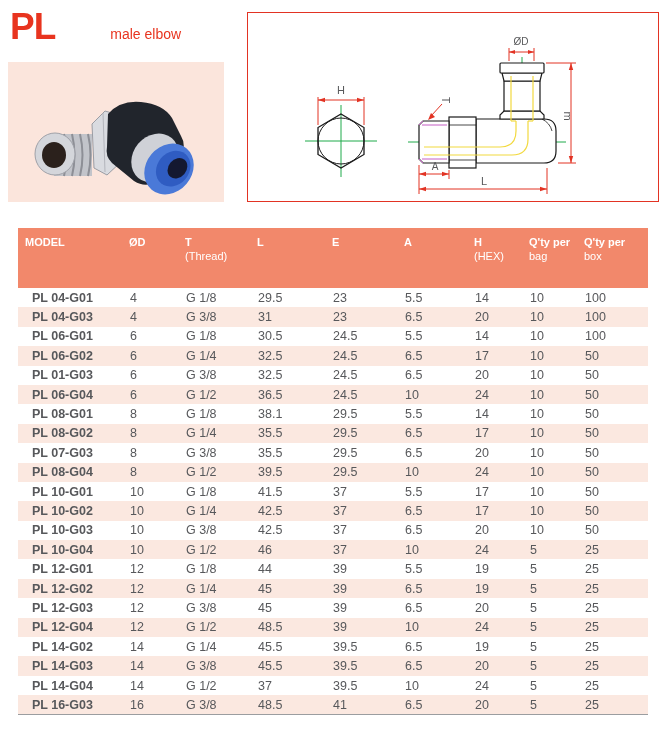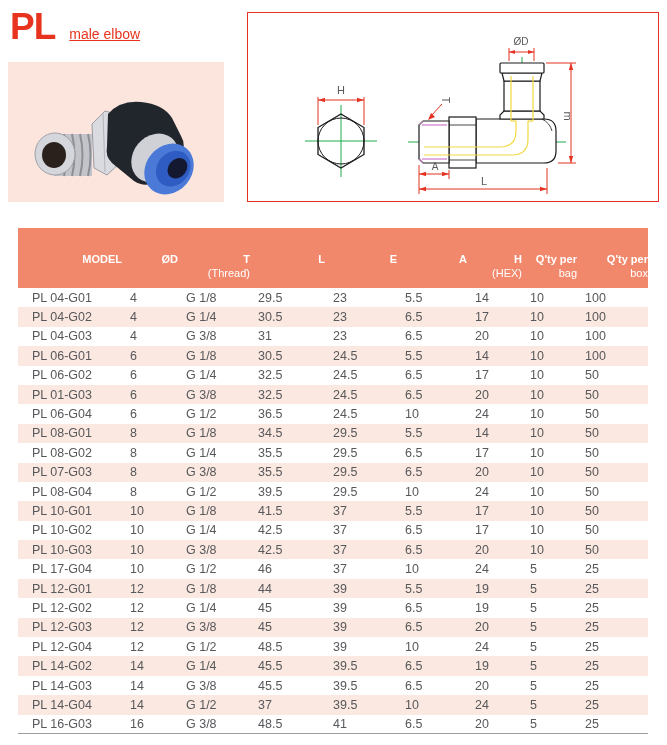--- a/index.html
+++ b/index.html
@@ -1,46 +1,46 @@
 <!DOCTYPE html>
 <html><head>
 <meta charset="utf-8">
 <style>
   html,body{margin:0;padding:0;}
   body{
     width:667px;height:745px;position:relative;background:#ffffff;
     font-family:"Liberation Sans",sans-serif;overflow:hidden;
   }
   
-  .brand{position:absolute;left:10px;top:8px;display:flex;align-items:baseline;color:#e8341f;}
+  .brand{position:absolute;left:10px;top:8px;display:flex;align-items:baseline;color:#e8341f;gap:48px;}
   .brand .code{font-size:37px;font-weight:bold;letter-spacing:-1px;line-height:1;}
-  .brand .name{font-size:14px;margin-left:14px;text-decoration:underline;}
+  .brand .name{font-size:14px;margin-left:7px;}
   
   .photo{position:absolute;left:8px;top:62px;width:216px;height:140px;background:#fbe5dc;}
   .photo svg{display:block;}
   
   .drawing{position:absolute;left:247px;top:12px;width:410px;height:188px;border:1.5px solid #e23323;background:#fff;}
   .drawing svg{display:block;}
   
   table.spec{
     position:absolute;left:18px;top:228px;width:630px;
     border-collapse:collapse;table-layout:fixed;
     border-bottom:1px solid #9b9da0;
   }
   table.spec th{
     background:#f2886b;color:#ffffff;font-size:11px;font-weight:bold;
-    text-align:right;vertical-align:top;padding:24px 0 0 7px;height:60px;
+    text-align:left;vertical-align:top;padding:7px 0 0 7px;height:60px;
     box-sizing:border-box;line-height:1.3;
   }
   table.spec th .sub{display:block;font-weight:normal;}
   table.spec td{
     height:19.4px;font-size:12.5px;color:#57585b;
     padding:0 0 0 8px;white-space:nowrap;box-sizing:border-box;
   }
-  table.spec td.model{padding-left:14px;}
+  table.spec td.model{padding-left:14px;font-weight:bold;}
   table.spec tbody tr:nth-child(even){background:#fbe8e0;}
 </style>
 </head>
 <body>
 
 <div class="brand">
   <span class="code">PL</span>
   <span class="name">male elbow</span>
 </div>
 
@@ -201,31 +201,20 @@
         <td>4</td>
         <td>G 1/8</td>
         <td>29.5</td>
         <td>23</td>
         <td>5.5</td>
         <td>14</td>
         <td>10</td>
         <td>100</td>
       </tr>
       <tr>
-        <td class="model">PL 04-G02</td>
-        <td>4</td>
-        <td>G 1/4</td>
-        <td>30.5</td>
-        <td>23</td>
-        <td>6.5</td>
-        <td>17</td>
-        <td>10</td>
-        <td>100</td>
-      </tr>
-      <tr>
         <td class="model">PL 04-G03</td>
         <td>4</td>
         <td>G 3/8</td>
         <td>31</td>
         <td>23</td>
         <td>6.5</td>
         <td>20</td>
         <td>10</td>
         <td>100</td>
       </tr>
@@ -270,21 +259,21 @@
         <td>24.5</td>
         <td>10</td>
         <td>24</td>
         <td>10</td>
         <td>50</td>
       </tr>
       <tr>
         <td class="model">PL 08-G01</td>
         <td>8</td>
         <td>G 1/8</td>
-        <td>34.5</td>
+        <td>38.1</td>
         <td>29.5</td>
         <td>5.5</td>
         <td>14</td>
         <td>10</td>
         <td>50</td>
       </tr>
       <tr>
         <td class="model">PL 08-G02</td>
         <td>8</td>
         <td>G 1/4</td>
@@ -344,21 +333,21 @@
         <td>10</td>
         <td>G 3/8</td>
         <td>42.5</td>
         <td>37</td>
         <td>6.5</td>
         <td>20</td>
         <td>10</td>
         <td>50</td>
       </tr>
       <tr>
-        <td class="model">PL 17-G04</td>
+        <td class="model">PL 10-G04</td>
         <td>10</td>
         <td>G 1/2</td>
         <td>46</td>
         <td>37</td>
         <td>10</td>
         <td>24</td>
         <td>5</td>
         <td>25</td>
       </tr>
       <tr>

